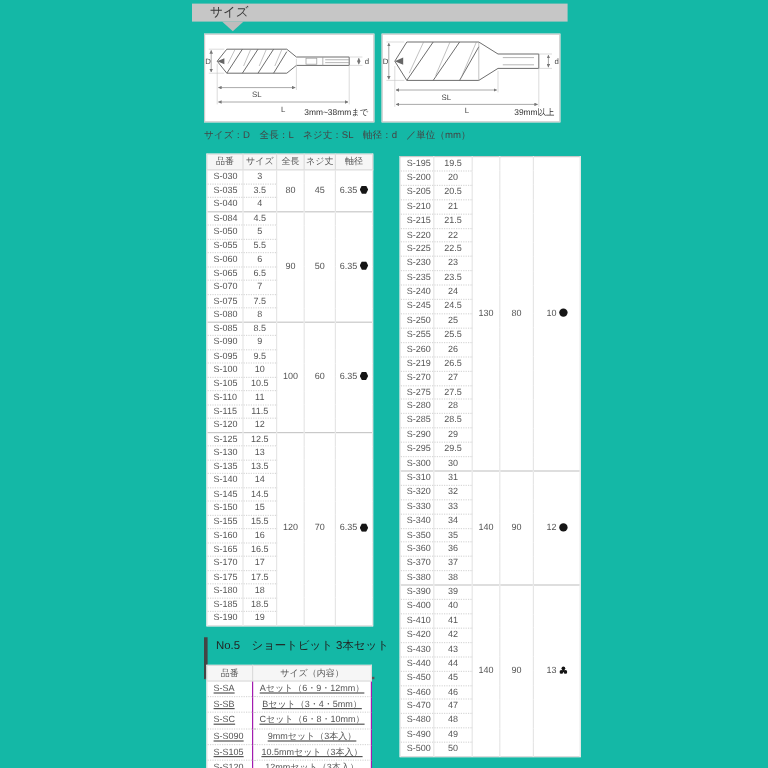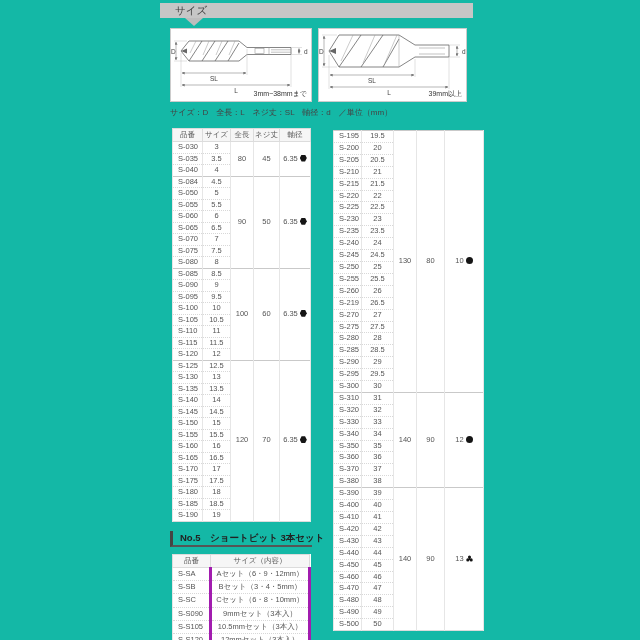--- a/index.html
+++ b/index.html
@@ -43,27 +43,27 @@
   #table-right td{height:10.9px;line-height:10.9px;}
   .spec-table td.c-part{text-align:left;padding-left:5px;}
   .spec-table tr.grp td{border-top:1px solid #c9c9c9;}
   .shank-icon{display:inline-block;width:7px;height:7px;vertical-align:-1px;margin-left:2px;}
   .shank-icon.hex{background:#151515;clip-path:polygon(25% 0,75% 0,100% 50%,75% 100%,25% 100%,0 50%);}
   .shank-icon.round{background:#151515;border-radius:50%;}
   .shank-icon.tri svg{width:7px;height:7px;display:block;fill:#151515;}
 
   
   .set-title{position:absolute;left:170px;top:531px;width:142px;box-sizing:border-box;
-             border-left:3px solid #444;border-bottom:2px solid #555;padding:1px 0 0 7px;
-             font-size:9.5px;font-weight:bold;color:#222;white-space:nowrap;}
+             border-left:3px solid #444;border-bottom:2px solid #555;padding:1px 0 19px 7px;
+             font-size:9.5px;font-weight:normal;color:#222;white-space:nowrap;}
   #table-set{position:absolute;left:172px;top:554px;width:137px;border:1px solid #dcdcdc;
              font-size:7.5px;color:#555;}
   #table-set th{background:#f6f6f6;font-weight:normal;border:1px solid #dcdcdc;height:12px;padding:0;text-align:center;}
-  #table-set td{border-left:1px solid #e6e6e6;border-right:3px solid #a21caf;border-top:1px dotted #d8d8d8;
-                padding:0;height:12.2px;line-height:12.2px;text-align:center;}
+  #table-set td{border-left:1px solid #e6e6e6;border-right:1px solid #a21caf;border-top:1px dotted #d8d8d8;
+                padding:0;height:12.2px;line-height:12.2px;text-align:center;text-decoration:underline;}
   #table-set td.c-part{text-align:left;padding-left:5px;}
 </style>
 </head>
 <body>
 
 <div id="stage">
 
   <div class="hdr-bar">
     <span>サイズ</span>
   </div>

